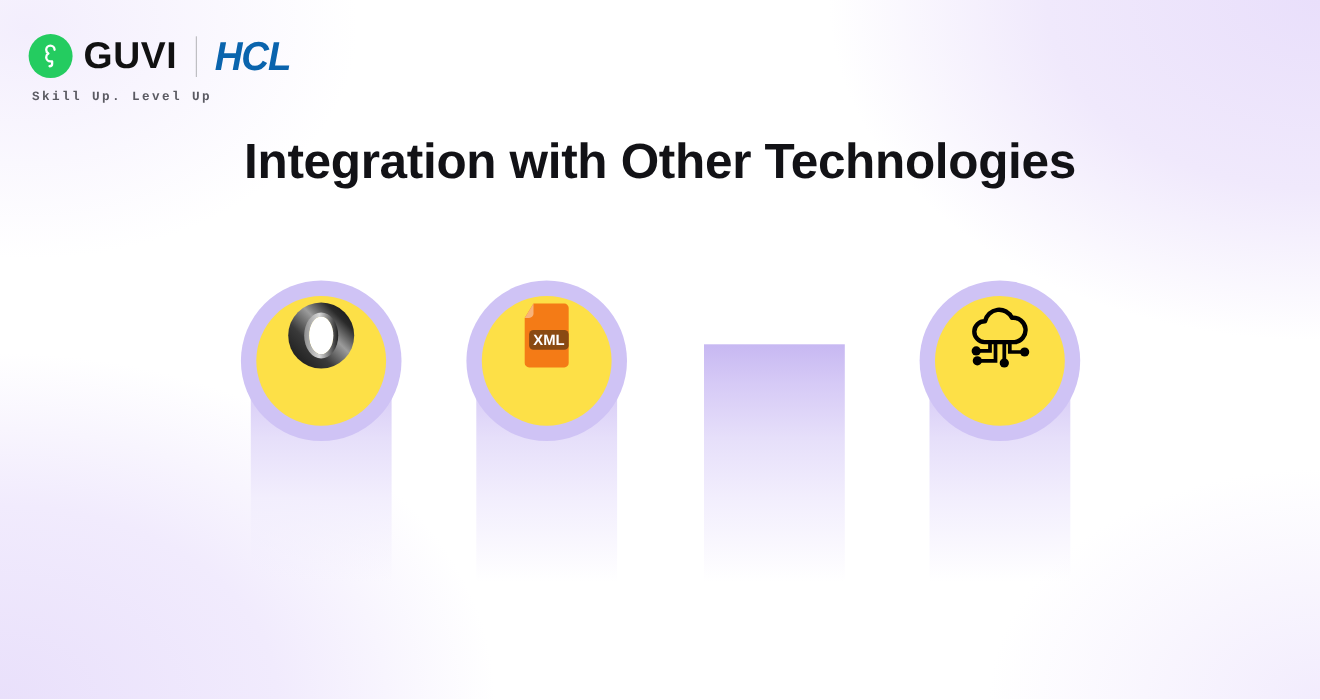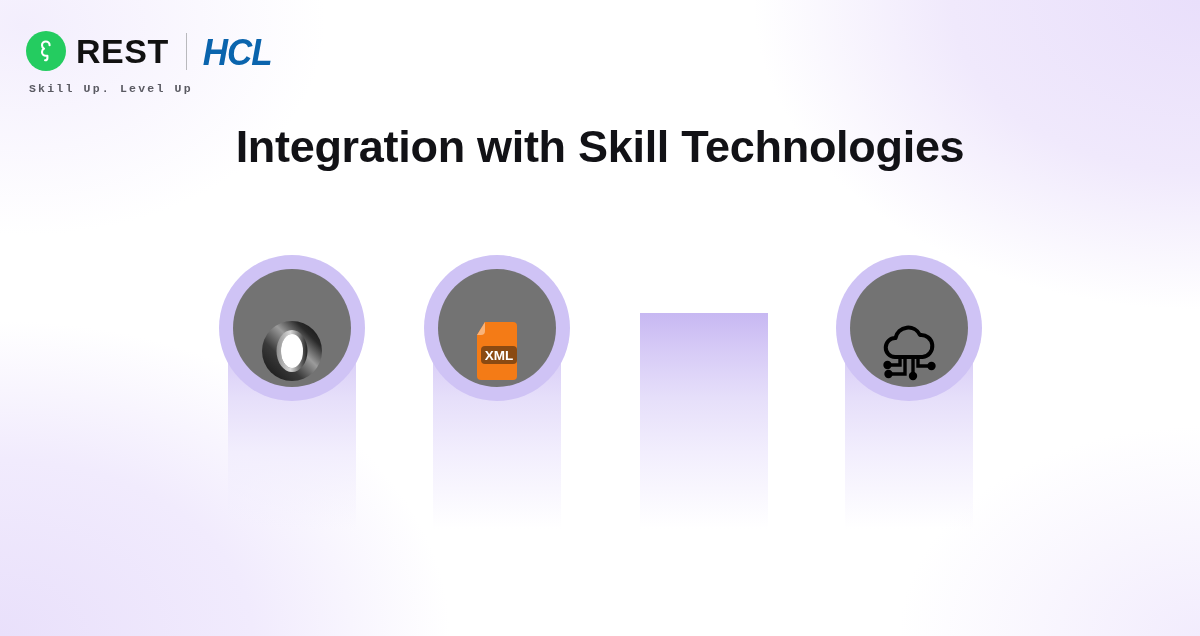--- a/index.html
+++ b/index.html
@@ -161,23 +161,23 @@
     border-radius: 50%;
     background: #cfc3f5;
   }
   .ring-inner {
     position: absolute;
     left: 14px;
     top: 14px;
     width: 118px;
     height: 118px;
     border-radius: 50%;
-    background: #737373;
-    display: flex;
-    align-items: flex-end;
+    background: #fde047;
+    display: flex;
+    align-items: flex-start;
     justify-content: center;
   }
   .glyph {
     width: 72px;
     height: 72px;
     display: block;
   }
 </style>
 </head>
 <body>
@@ -193,28 +193,28 @@
   <div class="brand">
     <div class="brand-row">
       <span class="guvi-mark">
         <svg width="26" height="26" viewBox="0 0 26 26" aria-hidden="true">
           <path d="M16.6 7.3c0-2.1-1.7-3.8-3.8-3.8S9 5.2 9 7.3c0 1.45 0.8 2.7 2 3.35
                    -1.2 0.65 -2 1.9 -2 3.35 0 2.1 1.7 3.8 3.8 3.8 1.0 0 1.6 0 1.6 0
                    v2.1c0 1.3-1.05 2.35-2.35 2.35" fill="none" stroke="#ffffff" stroke-width="2.1" stroke-linecap="round" stroke-linejoin="round"></path>
           <circle cx="12.8" cy="7.3" r="1.0" fill="#24cc60"></circle>
         </svg>
       </span>
-      <span class="guvi-word">REST</span>
+      <span class="guvi-word">GUVI</span>
       <span class="brand-divider"></span>
       <span class="hcl-word">HCL</span>
     </div>
     <div class="brand-tagline">Skill Up. Level Up</div>
   </div>
 
-  <div class="slide-title">Integration with Skill Technologies</div>
+  <div class="slide-title">Integration with Other Technologies</div>
 
   <div class="icon-row">
 
     <div class="icon-cell" style="left:219px;">
       <div class="pillar"></div>
       <div class="ring" style="background: rgb(207, 195, 245);">
         <div class="ring-inner">
           <svg class="glyph" viewBox="0 0 72 72">
             <defs>
               <linearGradient id="jsonOuter" x1="0" y1="1" x2="1" y2="0">

